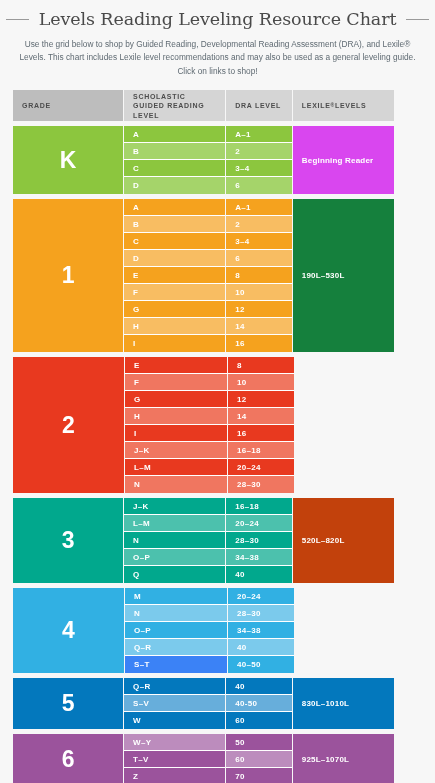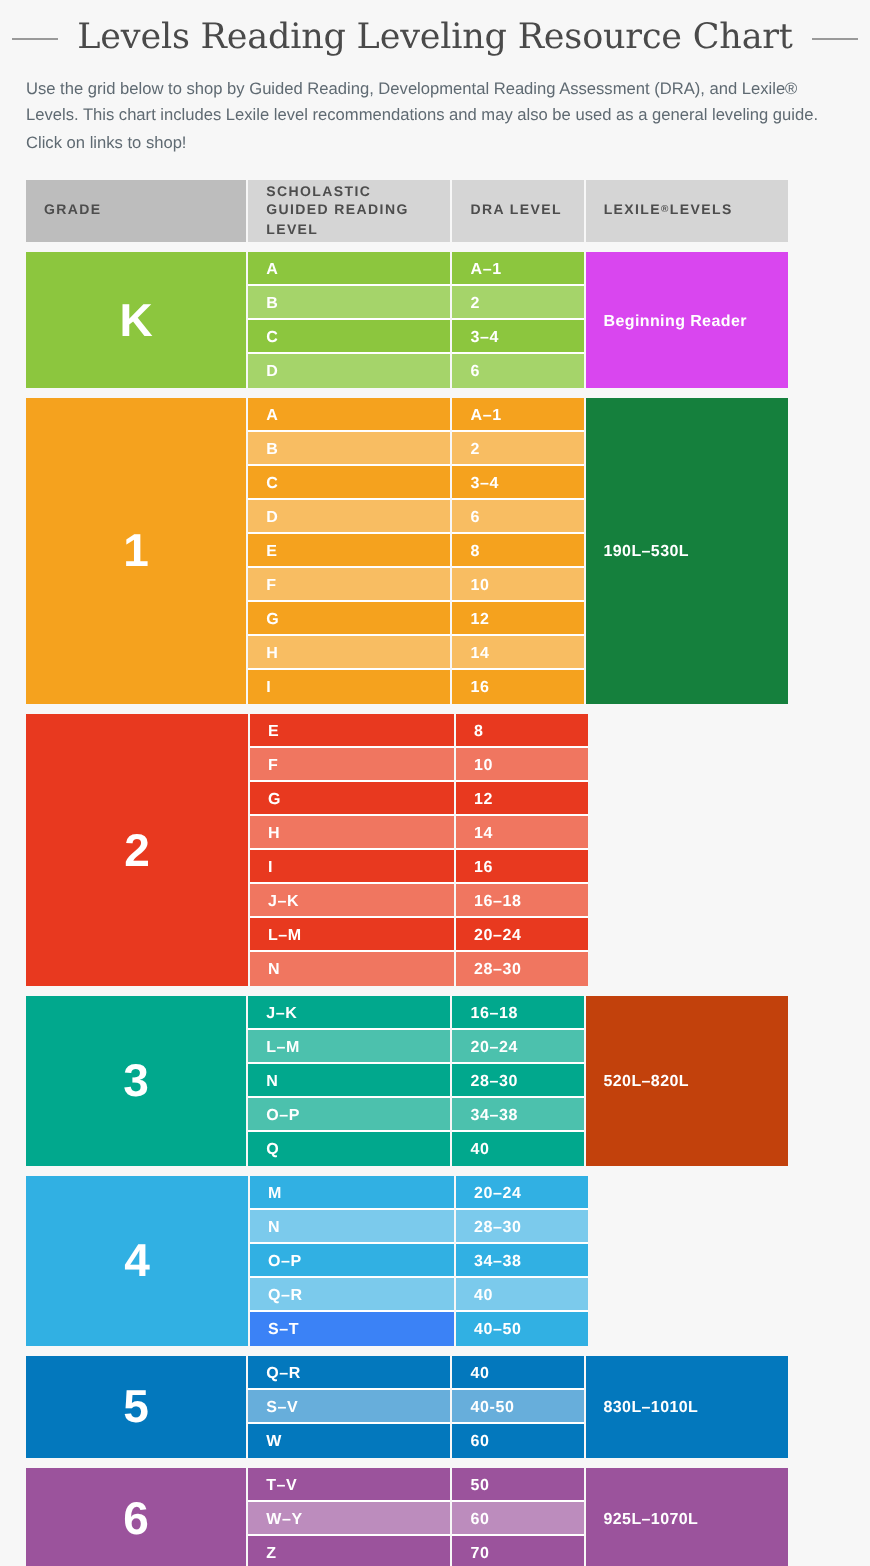--- a/index.html
+++ b/index.html
@@ -40,21 +40,21 @@
     white-space: nowrap;
     letter-spacing: -0.1px;
   }
 
   
   .intro {
     margin: 9px 13px 0 13px;
     font-size: 8.3px;
     line-height: 1.62;
     color: #5f6a72;
-    text-align: left;
+    text-align: center;
   }
 
   
   .grid {
     margin: 12px 13px 0 13px;
     width: 381px;
   }
 
   
   .col-grade  { width: 111px; }
@@ -261,22 +261,22 @@
           <div class="rows-col dras">
             <div class="cellrow" style="background: rgb(3, 120, 189);">40</div>
             <div class="cellrow" style="background: rgb(103, 174, 219);">40-50</div>
             <div class="cellrow" style="background: rgb(3, 120, 189);">60</div>
           </div>
           <div class="lexile-cell col-lexile" style="background: rgb(3, 120, 189); height: 51px;">830L–1010L</div>
         </div>
         <div class="grade-block">
           <div class="grade-cell col-grade" style="background: rgb(155, 83, 156); height: 51px;">6</div>
           <div class="rows-col levels">
+            <div class="cellrow" style="background: rgb(188, 140, 189);">W–Y</div>
             <div class="cellrow" style="background: rgb(155, 83, 156);">T–V</div>
-            <div class="cellrow" style="background: rgb(188, 140, 189);">W–Y</div>
             <div class="cellrow" style="background: rgb(155, 83, 156);">Z</div>
           </div>
           <div class="rows-col dras">
             <div class="cellrow" style="background: rgb(155, 83, 156);">50</div>
             <div class="cellrow" style="background: rgb(188, 140, 189);">60</div>
             <div class="cellrow" style="background: rgb(155, 83, 156);">70</div>
           </div>
           <div class="lexile-cell col-lexile" style="background: rgb(155, 83, 156); height: 51px;">925L–1070L</div>
         </div>
       </div>

